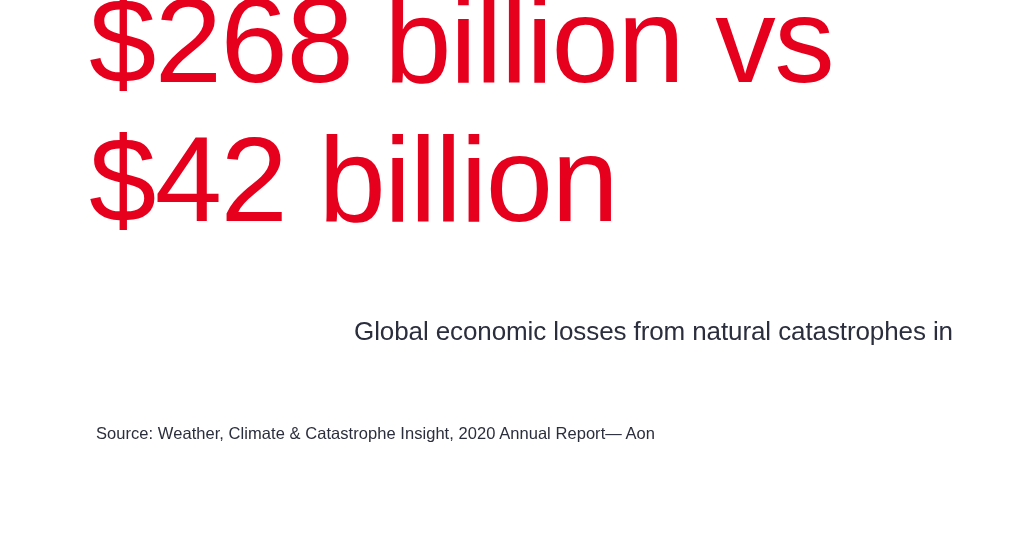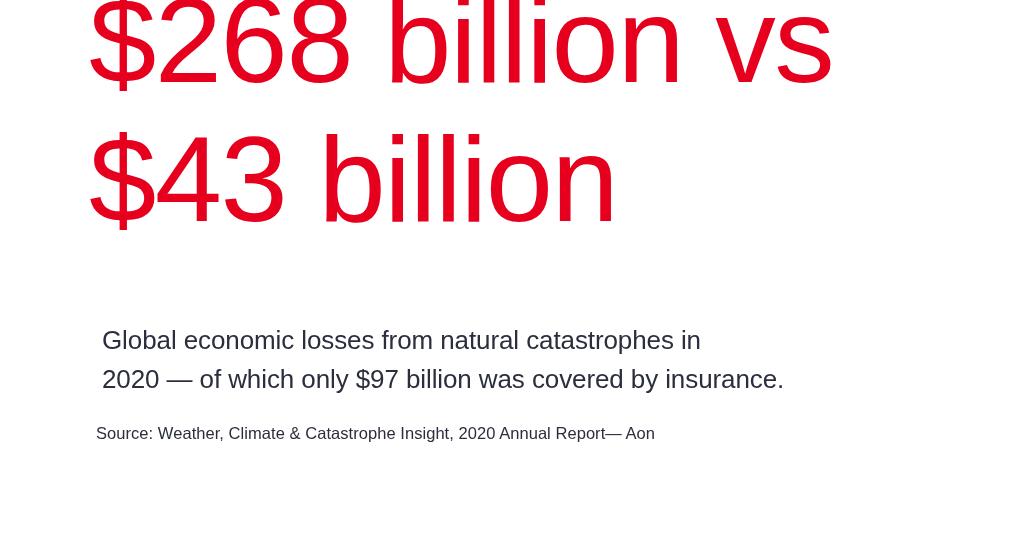--- a/index.html
+++ b/index.html
@@ -45,28 +45,29 @@
     display: block;
     height: 139px;
   }
 
   
   .description {
     position: absolute;
     left: 89px;
     top: 308px;
     width: 860px;
-    margin: 13px;
+    margin: 4px;
     color: #2b2e3d;
     font-family: "Liberation Sans", "DejaVu Sans", sans-serif;
     font-size: 26px;
     font-weight: 400;
     line-height: 39px;
     letter-spacing: -0.1px;
     white-space: nowrap;
+    text-align: right;
   }
 
   .description .body-line {
     display: block;
   }
 
   
   .source {
     position: absolute;
     left: 89px;
@@ -81,23 +82,22 @@
     white-space: nowrap;
   }
 </style>
 </head>
 <body>
 
 <div class="stat-card">
 
   <h1 class="headline">
     <span class="hl-line">$268 billion vs</span>
-    <span class="hl-line">$43 billion</span>
+    <span class="hl-line">$42 billion</span>
   </h1>
 
   <p class="description">
     <span class="body-line">Global economic losses from natural catastrophes in</span>
-    <span class="body-line">2020 — of which only $97 billion was covered by insurance.</span>
   </p>
 
   <p class="source">Source: Weather, Climate &amp; Catastrophe Insight, 2020 Annual Report— Aon</p>
 
 </div>
 
 </body></html>

